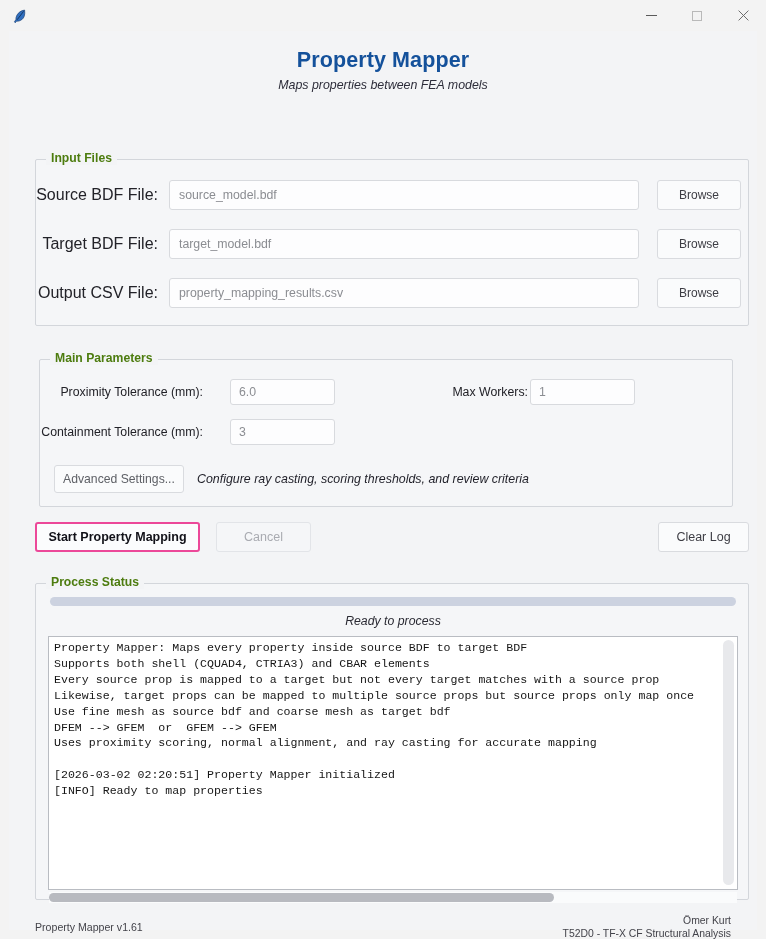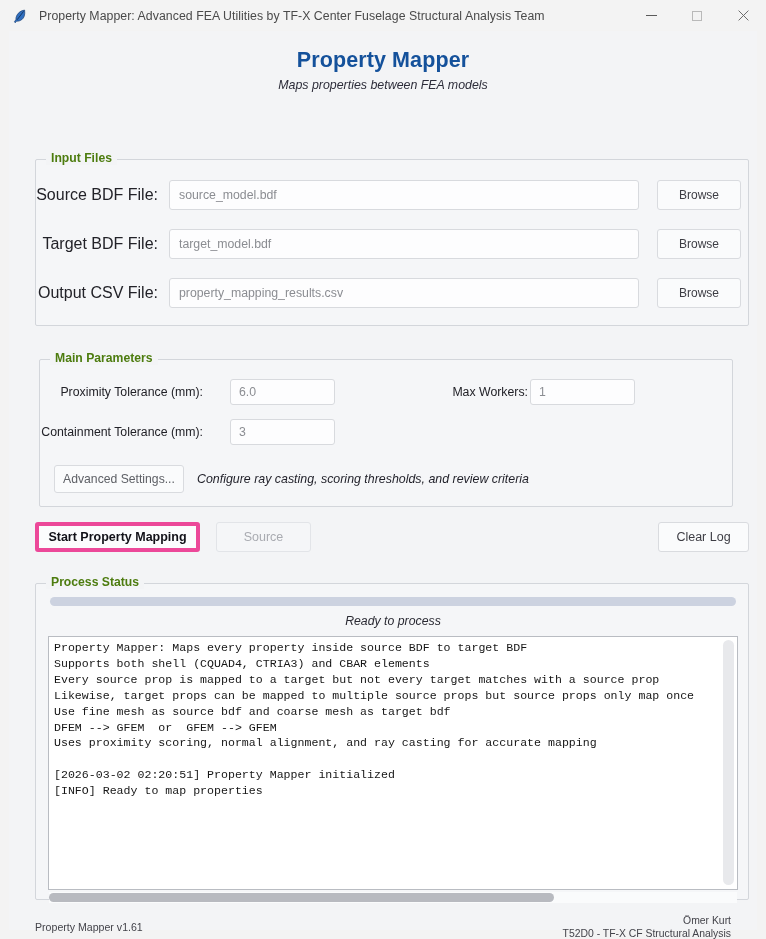--- a/index.html
+++ b/index.html
@@ -242,21 +242,21 @@
     border-radius: 3px;
     display: flex;
     align-items: center;
     justify-content: center;
     font-size: 12.5px;
   }
   #btn-start {
     left: 26px; top: 491px;
     width: 165px; height: 30px;
     background: #fbfcfd;
-    border: 4px solid #ec4899;
+    border: 2px solid #ec4899;
     font-weight: bold;
     color: #111118;
   }
   #btn-cancel {
     left: 207px; top: 491px;
     width: 95px; height: 30px;
     background: #f5f6f8;
     border: 1px solid #e2e4e8;
     color: #a9abb1;
   }
@@ -370,21 +370,20 @@
 
 <div id="window">
 
   <div id="titlebar">
     <div id="app-icon">
       <svg width="16" height="16" viewBox="0 0 16 16">
         <path d="M12.6 2.1c-3.1.3-6.2 2.3-7.7 5.1-.8 1.5-1.1 3-1 4.4L2.4 13.9l.8.8 1.6-1.6c1.6.2 3.4-.3 4.9-1.4 2.6-1.9 3.5-5.1 2.9-9.6z" fill="#2f6fc0" stroke="#1b3f72" stroke-width="0.7"></path>
         <path d="M11.6 3.3 5.1 11.8" stroke="#0f2a4d" stroke-width="0.8" fill="none"></path>
       </svg>
     </div>
-    <div id="title-text">Property Mapper: Advanced FEA Utilities by TF-X Center Fuselage Structural Analysis Team</div>
 
     <div class="winbtn" id="btn-min">
       <div class="min-bar"></div>
     </div>
     <div class="winbtn" id="btn-max">
       <div class="max-sq"></div>
     </div>
     <div class="winbtn" id="btn-close">
       <svg width="11" height="11" viewBox="0 0 11 11">
         <path d="M0.6 0.6 L10.4 10.4 M10.4 0.6 L0.6 10.4" stroke="#6d6d6d" stroke-width="1" fill="none"></path>
@@ -431,21 +430,21 @@
       <div class="num-input" id="in-cont">3</div>
 
       <div class="param-label" id="lbl-work">Max Workers:</div>
       <div class="num-input" id="in-work">1</div>
 
       <div id="adv-btn">Advanced Settings...</div>
       <div id="adv-hint">Configure ray casting, scoring thresholds, and review criteria</div>
     </div>
 
     <div class="action-btn" id="btn-start">Start Property Mapping</div>
-    <div class="action-btn" id="btn-cancel">Source</div>
+    <div class="action-btn" id="btn-cancel">Cancel</div>
     <div class="action-btn" id="btn-clearlog">Clear Log</div>
 
     <div class="group" id="grp-status">
       <div class="group-title">Process Status</div>
 
       <div id="progress-track"></div>
       <div id="status-text">Ready to process</div>
 
       <div id="log-frame">
         <div id="log-text">Property Mapper: Maps every property inside source BDF to target BDF

